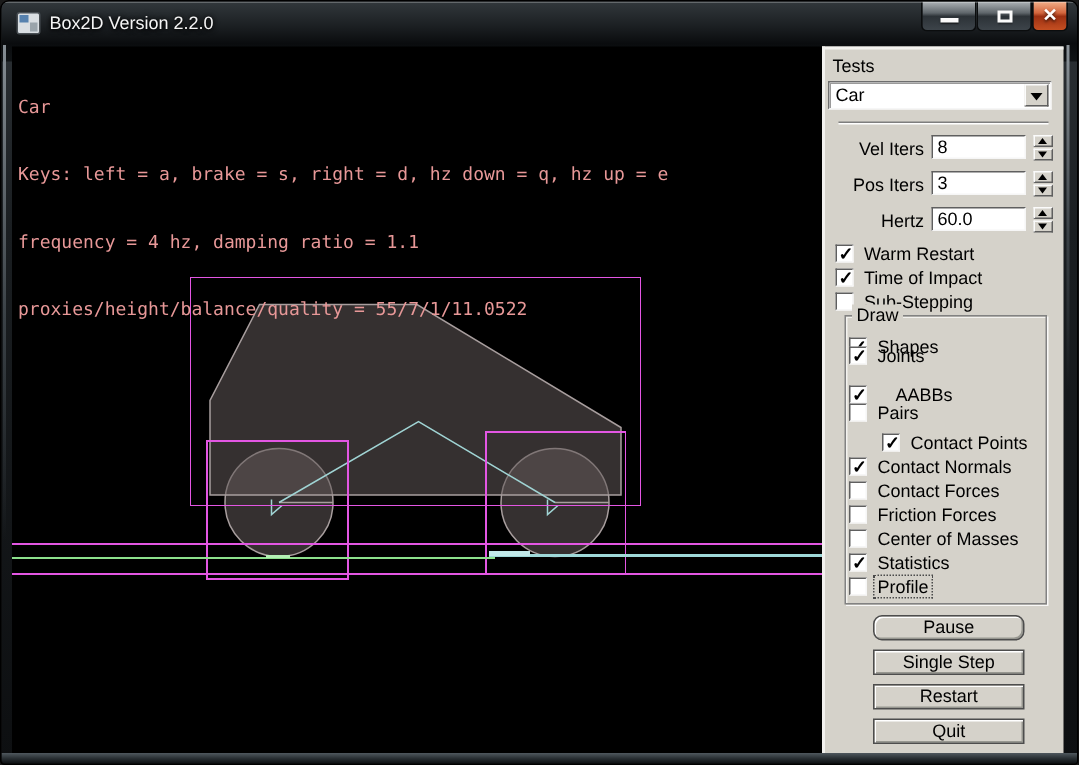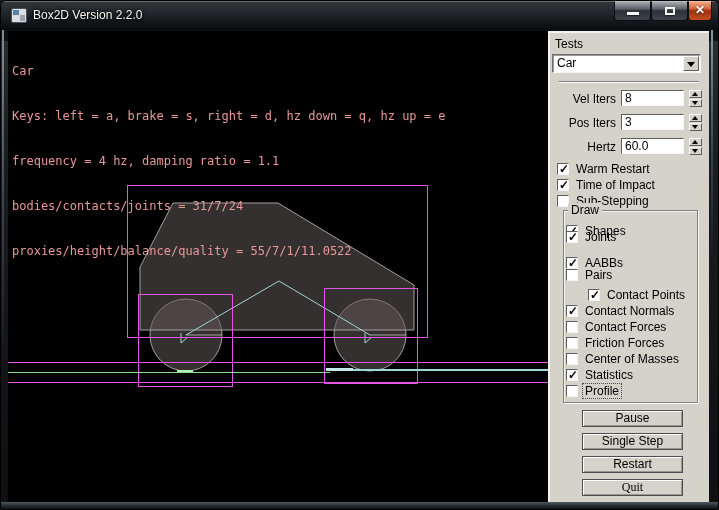--- a/index.html
+++ b/index.html
@@ -129,21 +129,20 @@
         <line x1="0" y1="341" x2="322" y2="341" stroke="#8ce08c"></line>
         <line x1="318" y1="339" x2="540" y2="339" stroke-width="2" stroke="#9ed8d8"></line>
         <line x1="169" y1="340" x2="185" y2="340" stroke-width="2.5" stroke="#b4f0b4"></line>
         <line x1="318" y1="338" x2="345" y2="338" stroke-width="3" stroke="#c2eaea"></line>
       </g>
     </svg>
     <div class="stats" style="color: rgb(232, 152, 152);">
       <div>Car</div>
       <div>Keys: left = a, brake = s, right = d, hz down = q, hz up = e</div>
       <div>frequency = 4 hz, damping ratio = 1.1</div>
-      <div>bodies/contacts/joints = 31/7/24</div>
       <div>proxies/height/balance/quality = 55/7/1/11.0522</div>
     </div>
   </div>
 
   <div class="sidebar">
     <span class="side-label" style="left:5px;top:4px;">Tests</span>
 
     <div class="combo">
       <span class="combo-text">Car</span>
       <span class="combo-btn"></span>
@@ -189,21 +188,21 @@
     <span class="gb-legend">Draw</span>
 
     <div class="drawrow" style="top:191px;">
       <span class="cb on"></span>
       <span class="cblbl">Shapes</span>
     </div>
     <div class="drawrow" style="top:197px;">
       <span class="cb on"></span>
       <span class="cblbl">Joints</span>
     </div>
-    <div class="drawrow" style="top:223px;">
+    <div class="drawrow" style="top:223px;gap:12px;">
       <span class="cb on"></span>
       <span class="cblbl">AABBs</span>
     </div>
     <div class="drawrow" style="top:235px;">
       <span class="cb"></span>
       <span class="cblbl">Pairs</span>
     </div>
     <div class="drawrow" style="top:255px;padding-left:22px;">
       <span class="cb on"></span>
       <span class="cblbl">Contact Points</span>
@@ -226,20 +225,20 @@
     </div>
     <div class="drawrow" style="top:335px;">
       <span class="cb on"></span>
       <span class="cblbl">Statistics</span>
     </div>
     <div class="drawrow" style="top:351px;">
       <span class="cb"></span>
       <span class="cblbl focus-dotted">Profile</span>
     </div>
 
-    <div class="btn" style="top:377px;">Pause</div>
+    <div class="btn" style="top:377px;border-radius:6px;">Pause</div>
     <div class="btn" style="top:400px;">Single Step</div>
     <div class="btn" style="top:423px;">Restart</div>
-    <div class="btn" style="top:446px;font-family:Liberation Serif, serif;">Quit</div>
+    <div class="btn" style="top:446px;">Quit</div>
   </div>
 
   <div class="bottomframe"></div>
 </div>
 
 </body></html>

